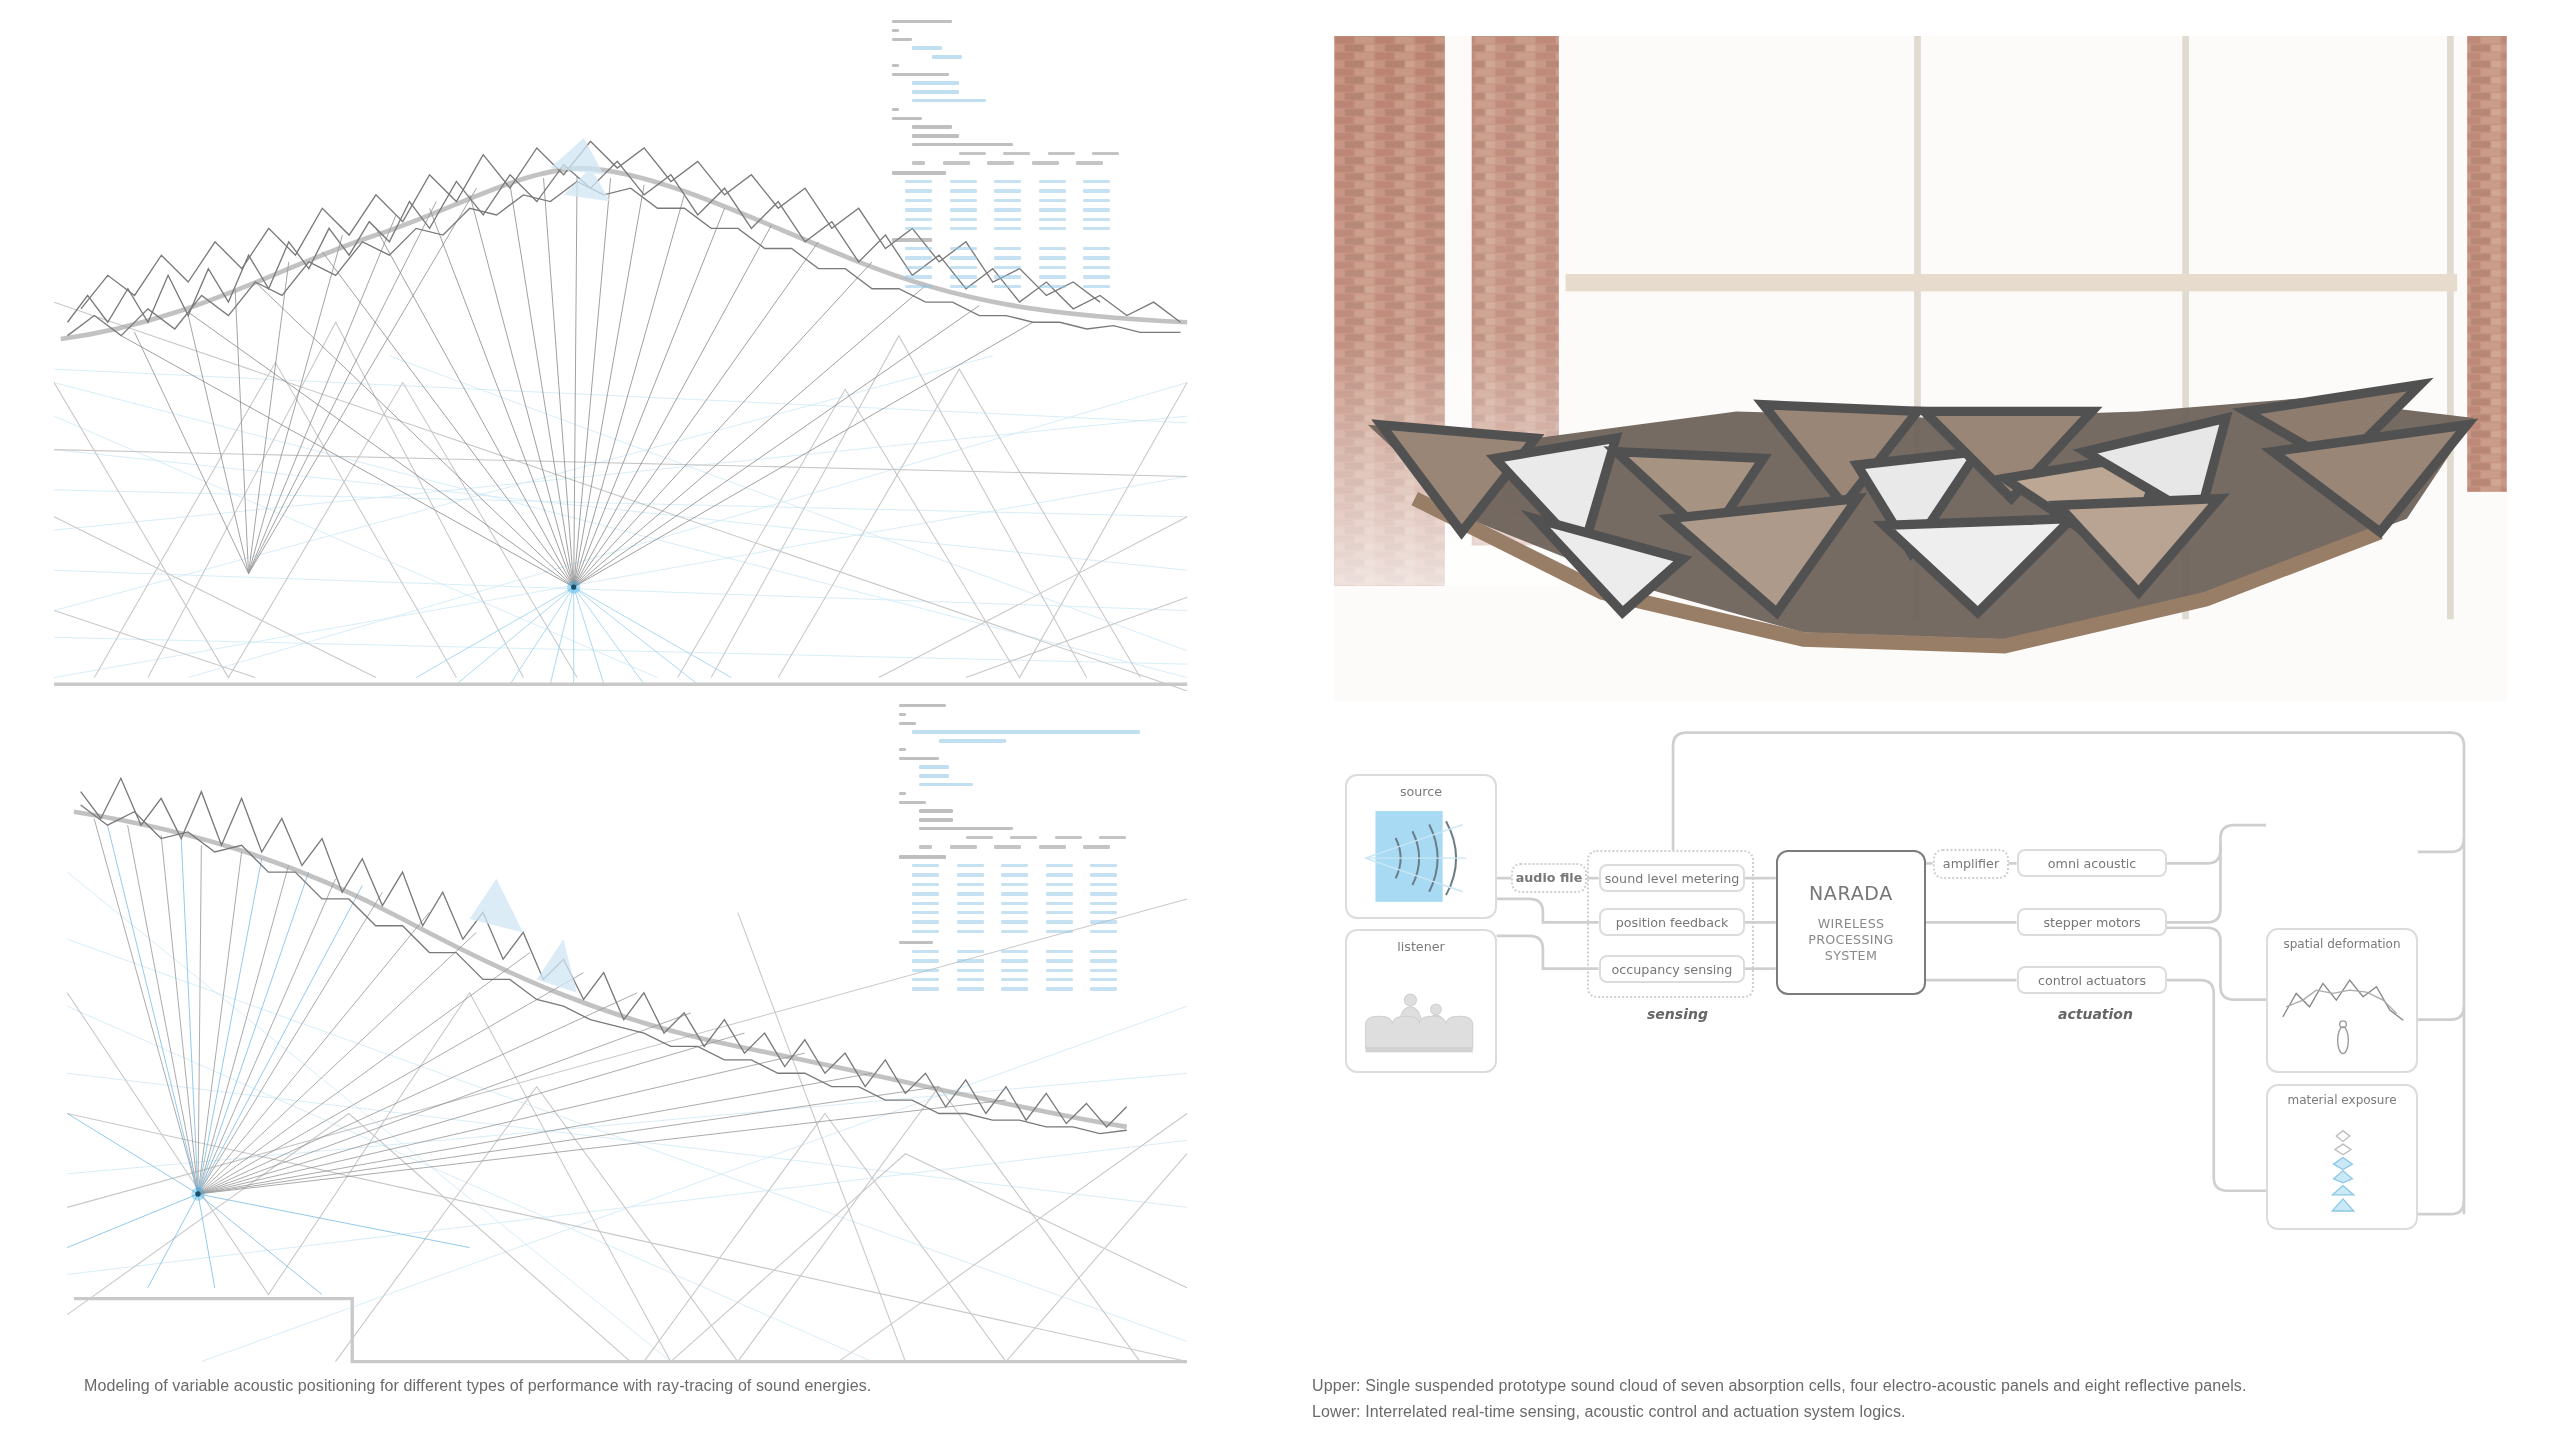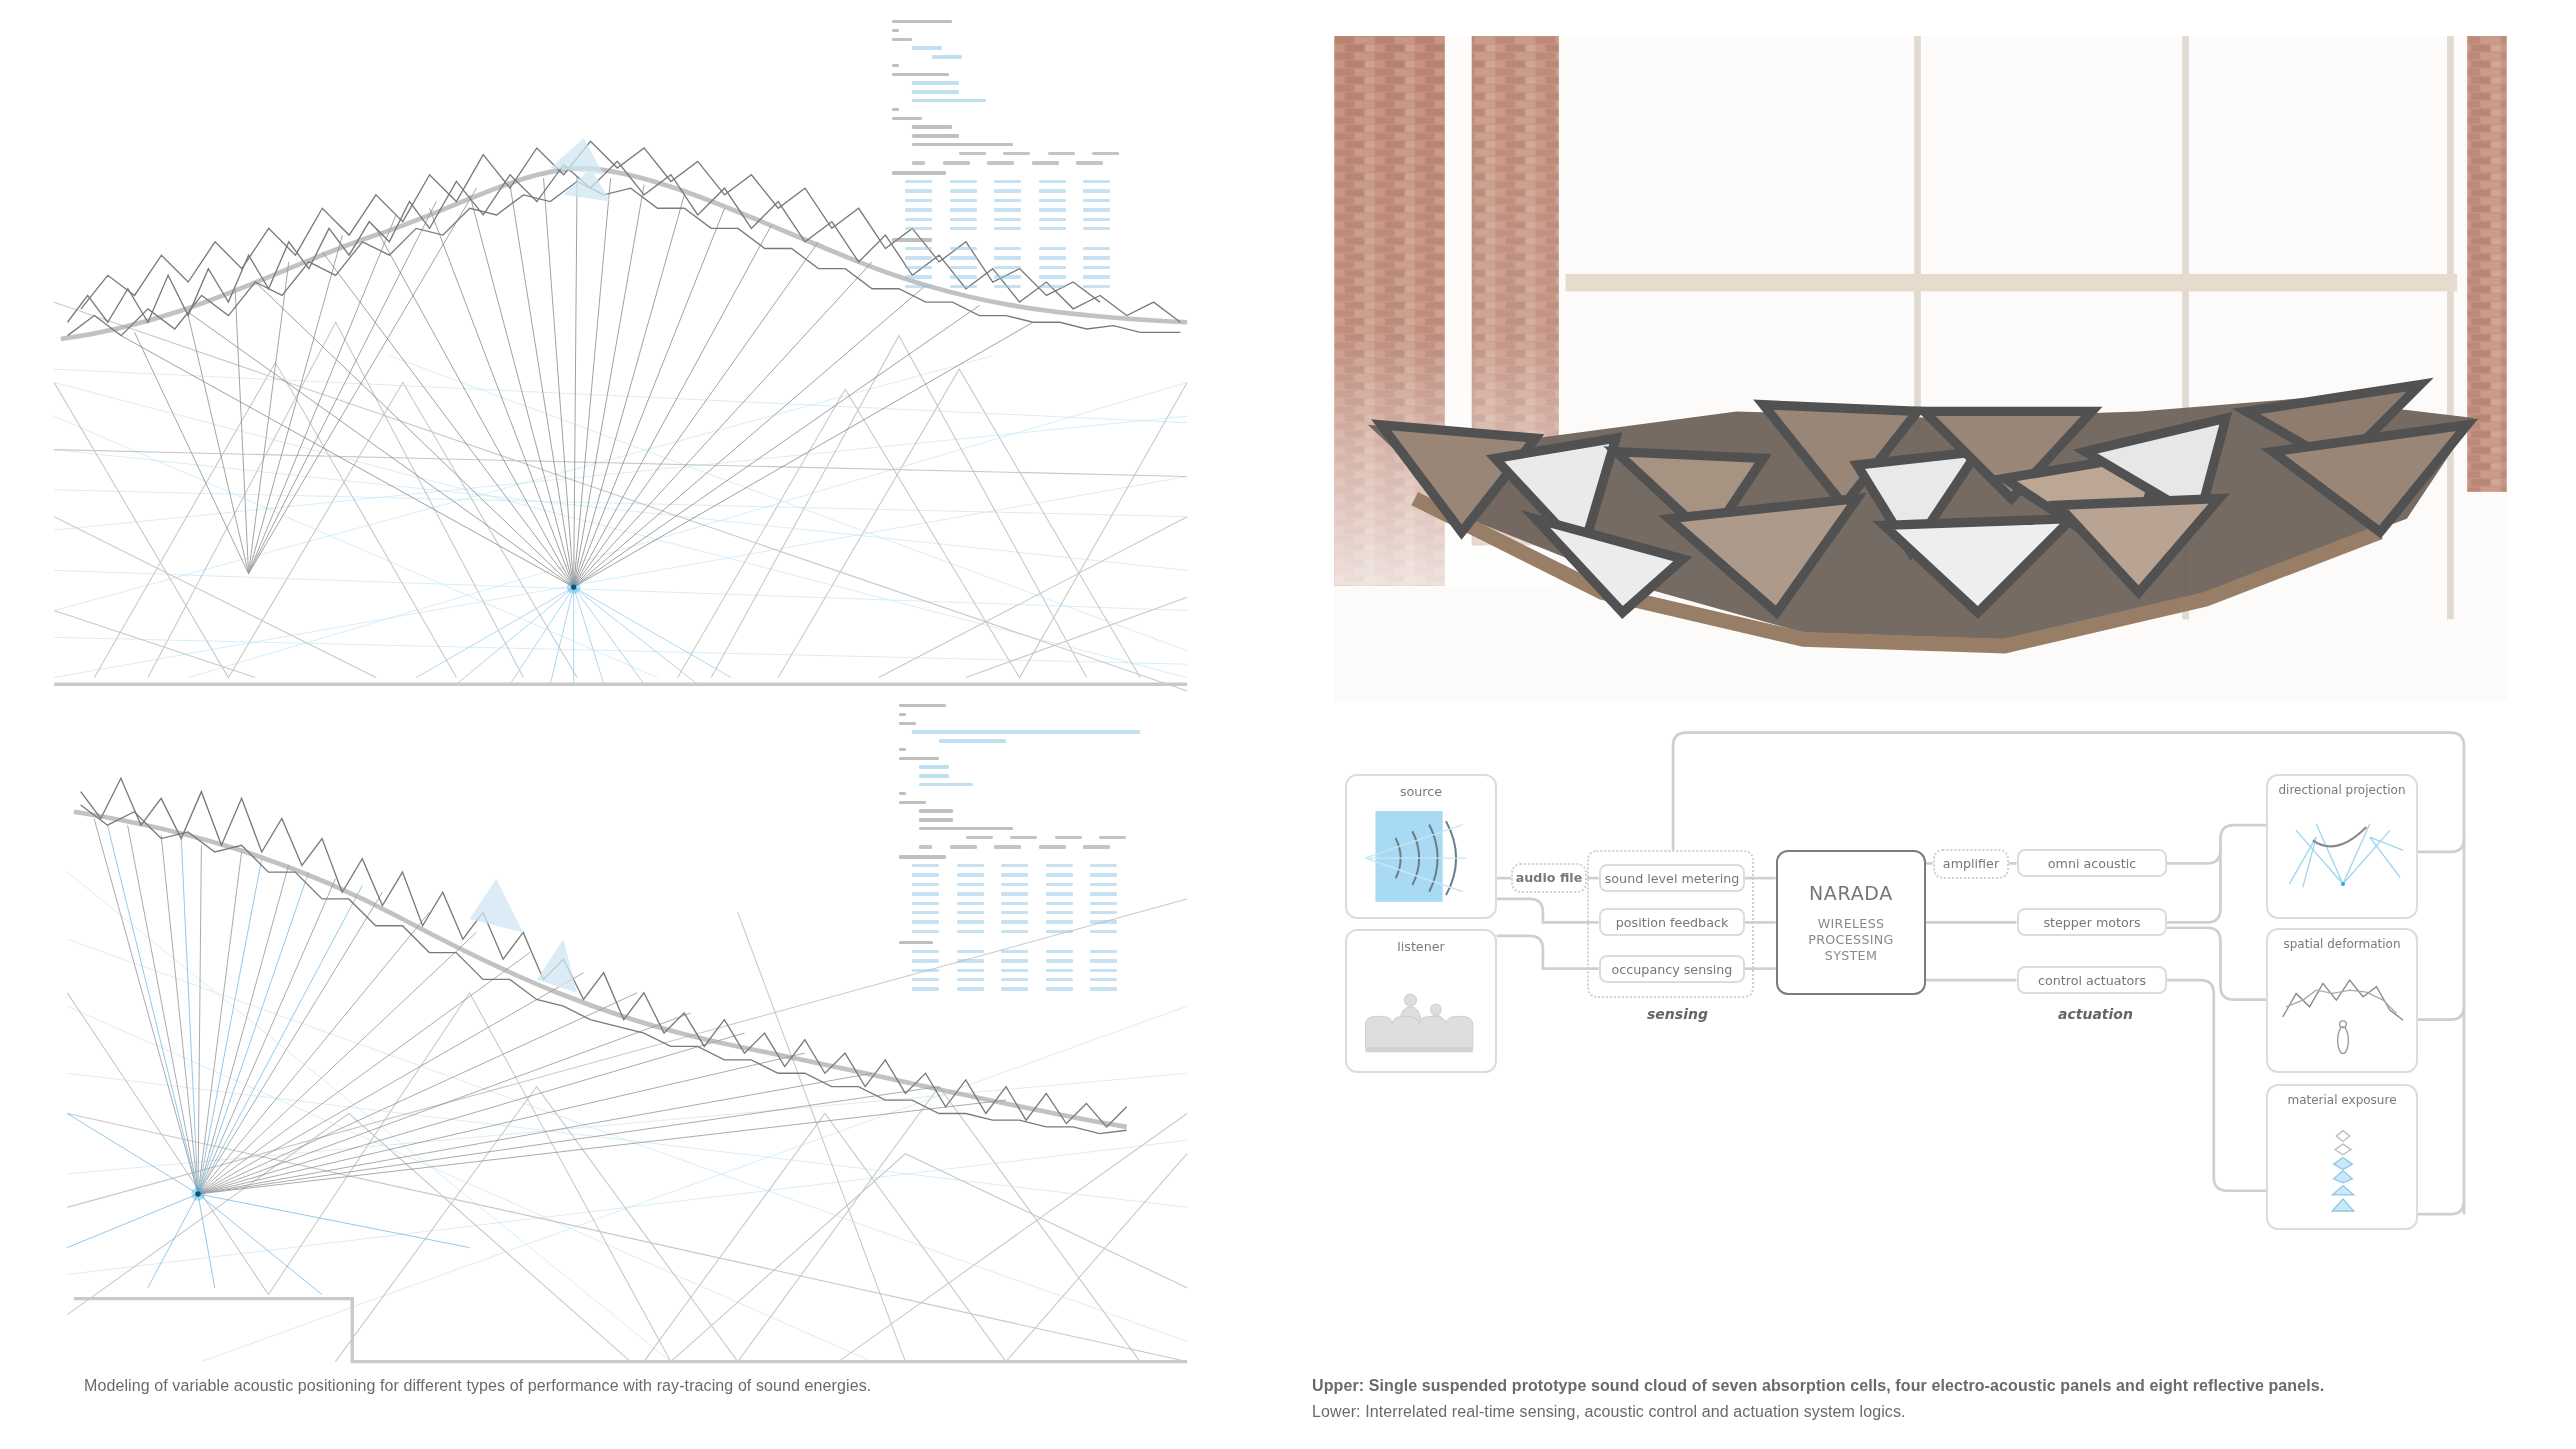--- a/index.html
+++ b/index.html
@@ -580,37 +580,20 @@
 
   <div class="dotted inline" style="left:1933px; top:849px; width:76px; height:29.5px;">
     <span>amplifier</span>
   </div>
 
   <div class="pill" style="left:2017px; top:849px; width:150px;">omni acoustic</div>
   <div class="pill" style="left:2017px; top:908px; width:150px;">stepper motors</div>
   <div class="pill" style="left:2017px; top:966px; width:150px;">control actuators</div>
   <div class="group-label" style="left:2058px; top:1006px;">actuation</div>
 
-  <div class="dbox" style="left:2266px; top:774px; width:152px; height:145px;">
-    <div class="dlabel" style="left:0; right:0; top:6.7px; text-align:center; font-size:12px;">directional projection</div>
-    <svg class="abs" width="134" height="101" style="left:8px; top:34px;" viewBox="0 0 200 150">
-      <g stroke="#9ed6f0" stroke-width="2">
-        <line x1="100" y1="110" x2="30" y2="30"></line>
-          <line x1="100" y1="110" x2="60" y2="20"></line>
-        <line x1="100" y1="110" x2="140" y2="20"></line>
-          <line x1="100" y1="110" x2="170" y2="30"></line>
-        <line x1="60" y1="40" x2="20" y2="110"></line>
-          <line x1="140" y1="40" x2="185" y2="100"></line>
-        <line x1="140" y1="40" x2="190" y2="60"></line>
-          <line x1="60" y1="40" x2="40" y2="115"></line>
-      </g>
-      <path d="M 55 45 Q 90 70 135 25" stroke="#888" stroke-width="3" fill="none"></path>
-      <circle cx="100" cy="110" r="3" fill="#29a9e0"></circle>
-    </svg>
-  </div>
   <div class="dbox" style="left:2266px; top:928px; width:152px; height:145px;">
     <div class="dlabel" style="left:0; right:0; top:6.7px; text-align:center; font-size:12px;">spatial deformation</div>
     <svg class="abs" width="134" height="107" style="left:8px; top:30px;" viewBox="0 0 200 160">
       <polyline points="10,85 30,50 50,70 70,35 90,60 110,30 130,55 150,40 170,75 190,90" stroke="#888" stroke-width="2" fill="none"></polyline>
       <polyline points="15,70 40,60 60,45 85,50 110,45 135,48 160,60 180,80" stroke="#aaa" stroke-width="2" fill="none"></polyline>
       <ellipse cx="100" cy="120" rx="8" ry="20" stroke="#999" stroke-width="2" fill="none"></ellipse>
       <circle cx="100" cy="96" r="5" stroke="#999" stroke-width="2" fill="none"></circle>
     </svg>
   </div>
   <div class="dbox" style="left:2266px; top:1084px; width:152px; height:146px;">
@@ -623,15 +606,15 @@
       <g stroke="#8cc8e8" stroke-width="2" fill="#cbe8f7">
         <path d="M 86 72 L 100 62 L 114 72 L 100 80 Z"></path>
         <path d="M 86 94 L 100 82 L 114 94 L 100 100 Z"></path>
         <path d="M 84 118 L 100 104 L 116 118 Z"></path>
         <path d="M 84 142 L 100 124 L 116 142 Z"></path>
       </g>
     </svg>
   </div>
 </div>
 
-<div class="caption" style="left:1312px; top:1377px;font-weight:bold;">Upper: Single suspended prototype sound cloud of seven absorption cells, four electro-acoustic panels and eight reflective panels.</div>
+<div class="caption" style="left:1312px; top:1377px;">Upper: Single suspended prototype sound cloud of seven absorption cells, four electro-acoustic panels and eight reflective panels.</div>
 <div class="caption line2" style="left:1312px; top:1403px;">Lower: Interrelated real-time sensing, acoustic control and actuation system logics.</div>
 
 
 </body></html>

